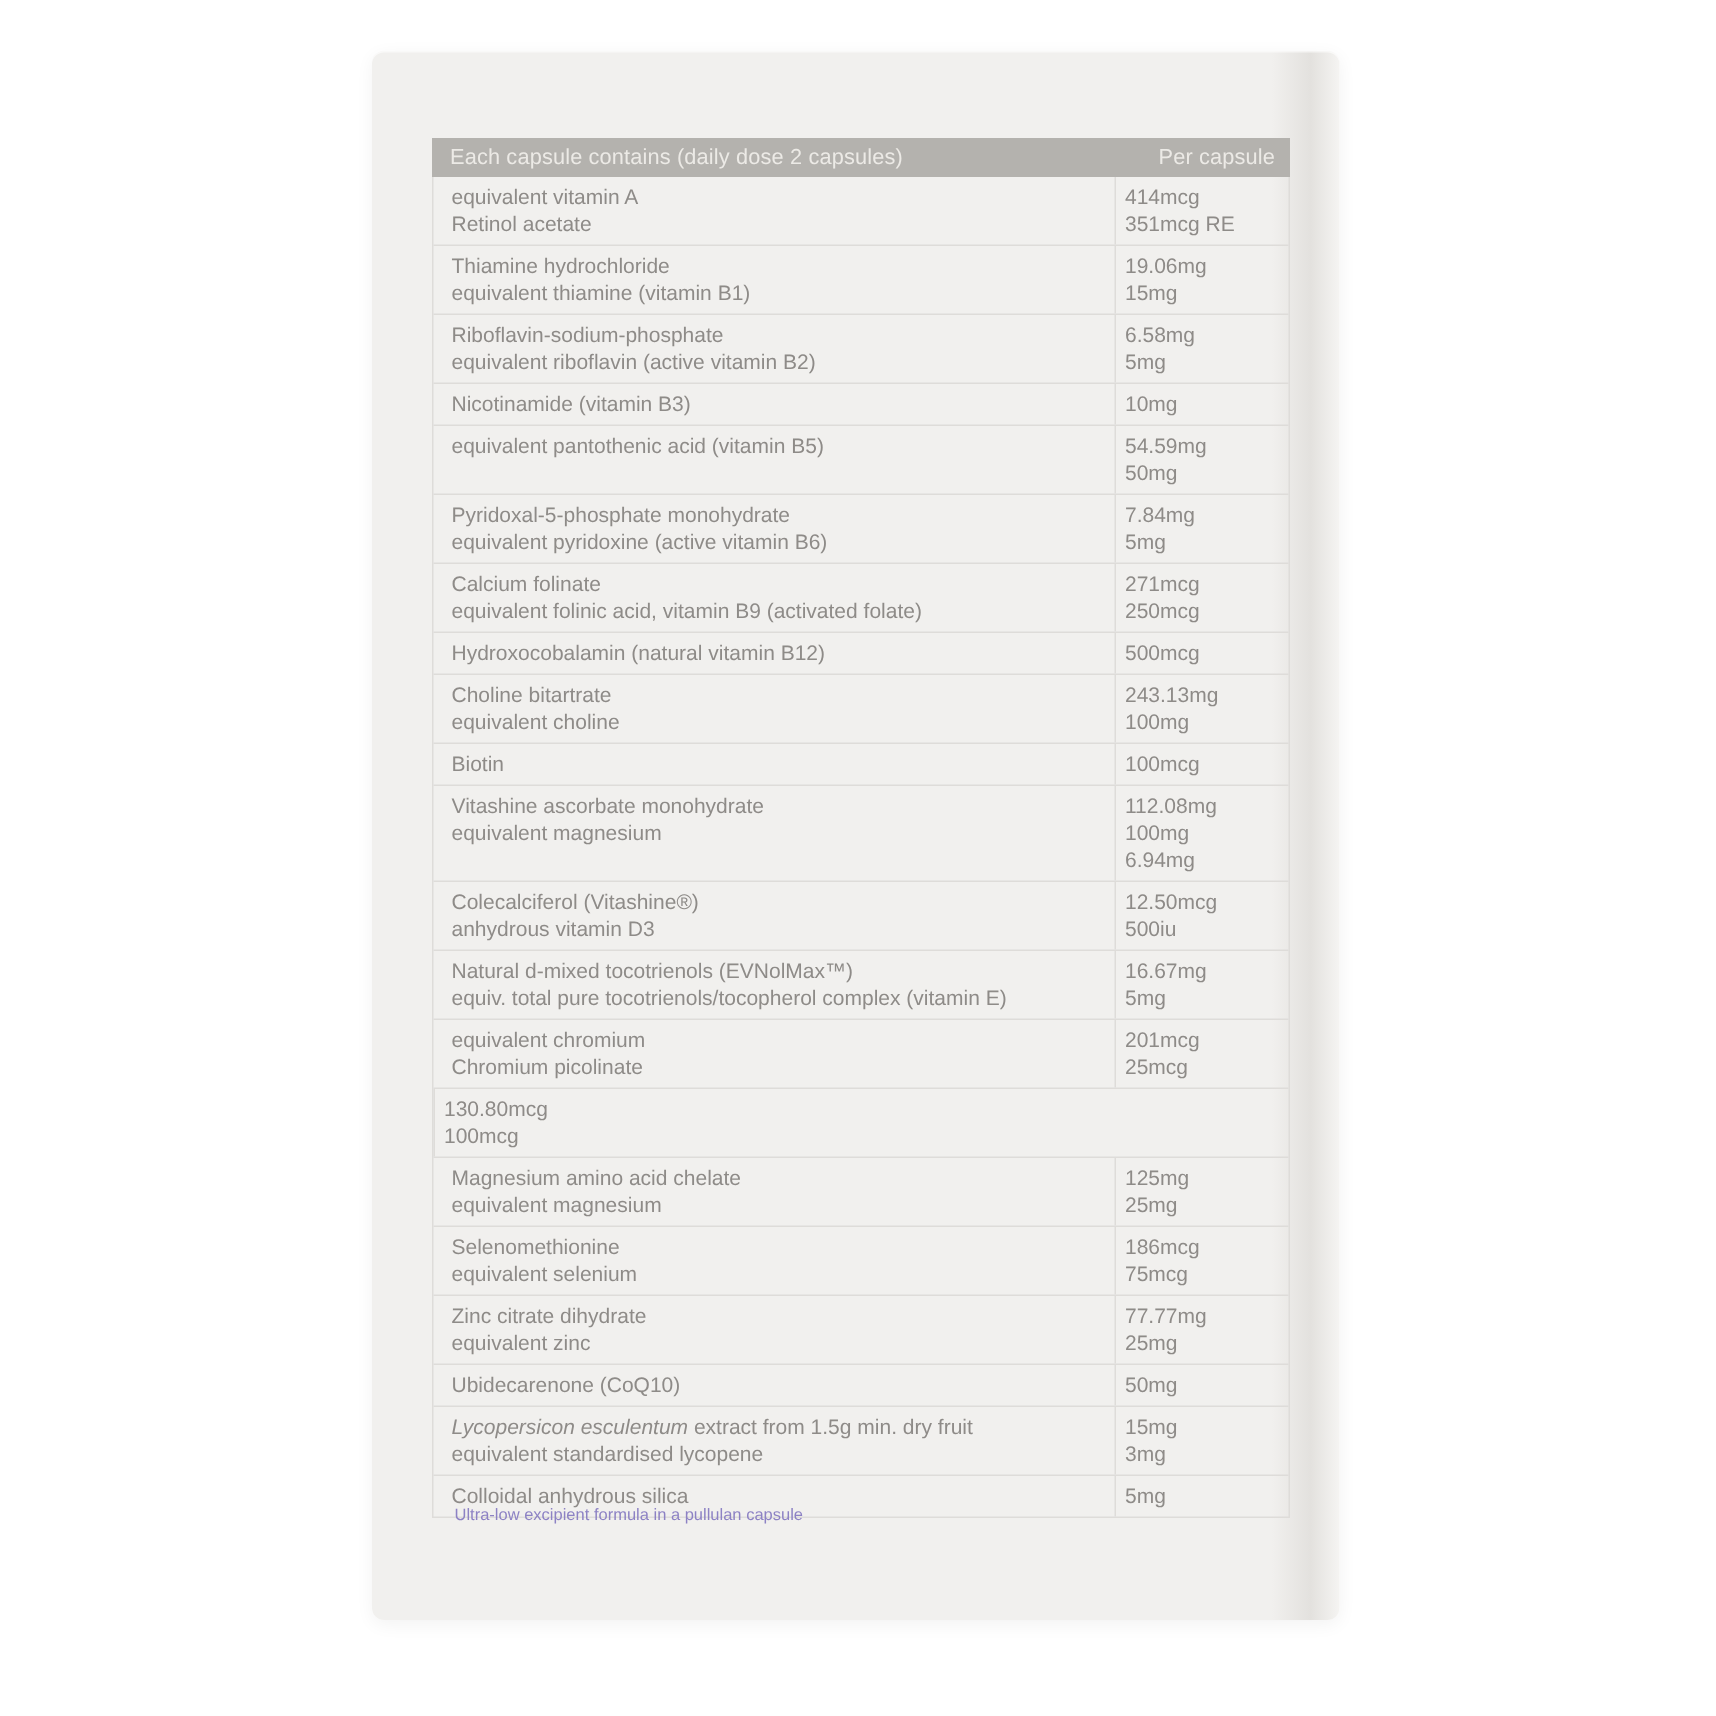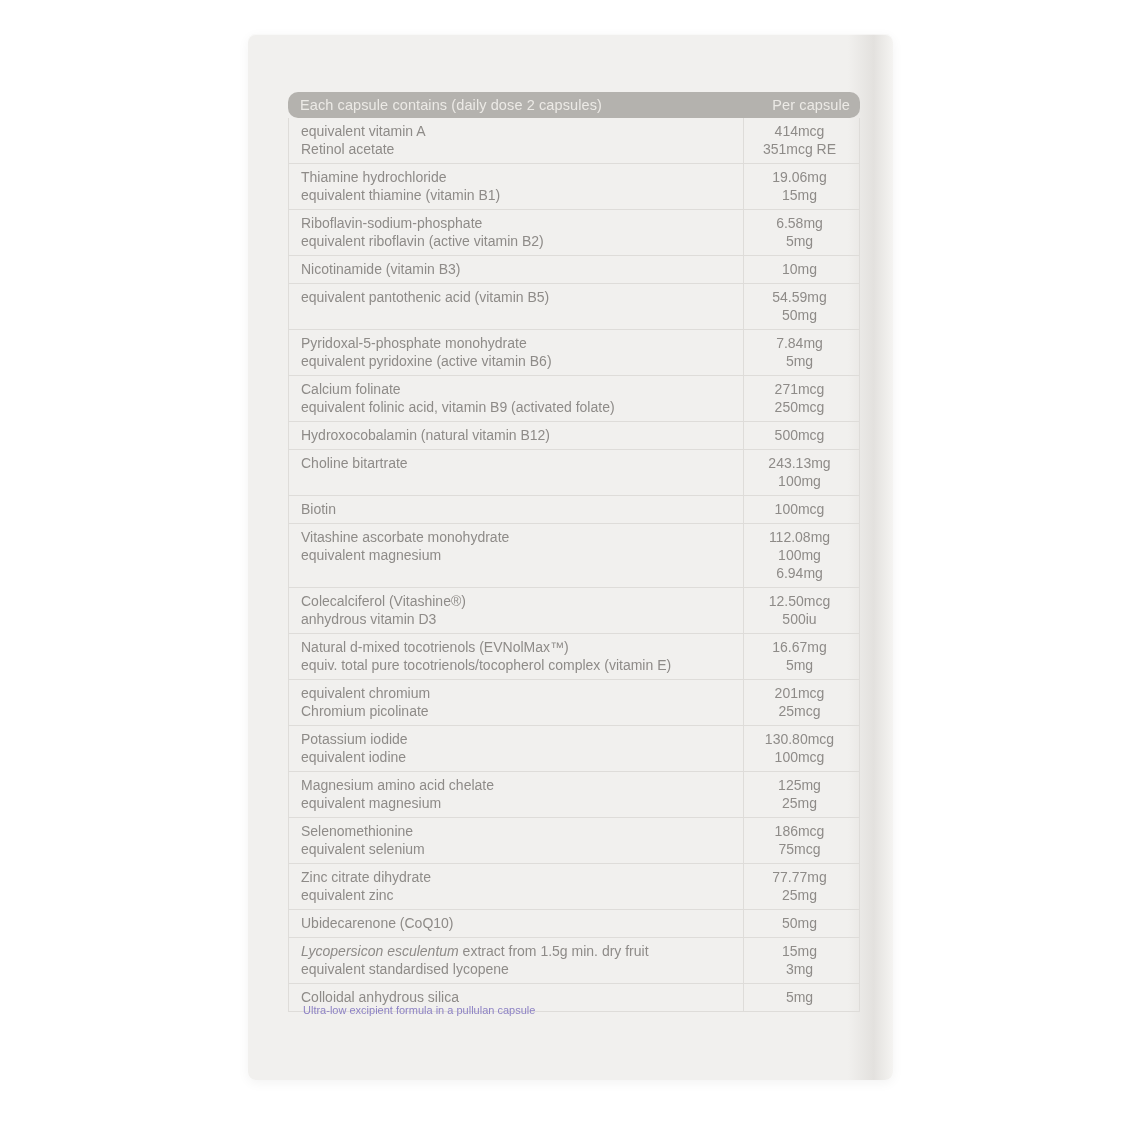--- a/index.html
+++ b/index.html
@@ -34,35 +34,34 @@
   }
   .facts-header{
     height:26px;
     background:var(--header-bar);
     color:var(--header-text);
     display:flex;align-items:center;justify-content:space-between;
     padding:0 10px 0 12px;
     box-sizing:border-box;
     font-size:14.5px;
     letter-spacing:0.1px;
-    border-radius:10px;
   }
   .facts-body{
     border:1px solid var(--row-divider);
     border-top:none;
     box-sizing:border-box;
   }
   .row{display:flex;}
   .row + .row{border-top:1px solid var(--row-divider);}
   .cell{padding:4px 10px 5px 12px;box-sizing:border-box;}
   .cell.name{flex:1;}
   .cell.val{
     width:116px;flex:0 0 116px;
     border-left:1px solid var(--row-divider);
-    text-align:center;
+    text-align:left;
     padding:4px 10px 5px 6px;
   }
   .footer-note{
     position:absolute;left:55px;top:970px;
     color:var(--footer-text);
     font-size:11px;
   }
   i{}
 </style>
 </head>
@@ -146,20 +145,21 @@
           <div class="cell name">
             <div>Hydroxocobalamin (natural vitamin B12)</div>
           </div>
           <div class="cell val">
             <div>500mcg</div>
           </div>
         </div>
         <div class="row">
           <div class="cell name">
             <div>Choline bitartrate</div>
+            <div>equivalent choline</div>
           </div>
           <div class="cell val">
             <div>243.13mg</div>
             <div>100mg</div>
           </div>
         </div>
         <div class="row">
           <div class="cell name">
             <div>Biotin</div>
           </div>
@@ -202,24 +202,20 @@
           <div class="cell name">
             <div>equivalent chromium</div>
             <div>Chromium picolinate</div>
           </div>
           <div class="cell val">
             <div>201mcg</div>
             <div>25mcg</div>
           </div>
         </div>
         <div class="row">
-          <div class="cell name">
-            <div>Potassium iodide</div>
-            <div>equivalent iodine</div>
-          </div>
           <div class="cell val">
             <div>130.80mcg</div>
             <div>100mcg</div>
           </div>
         </div>
         <div class="row">
           <div class="cell name">
             <div>Magnesium amino acid chelate</div>
             <div>equivalent magnesium</div>
           </div>

